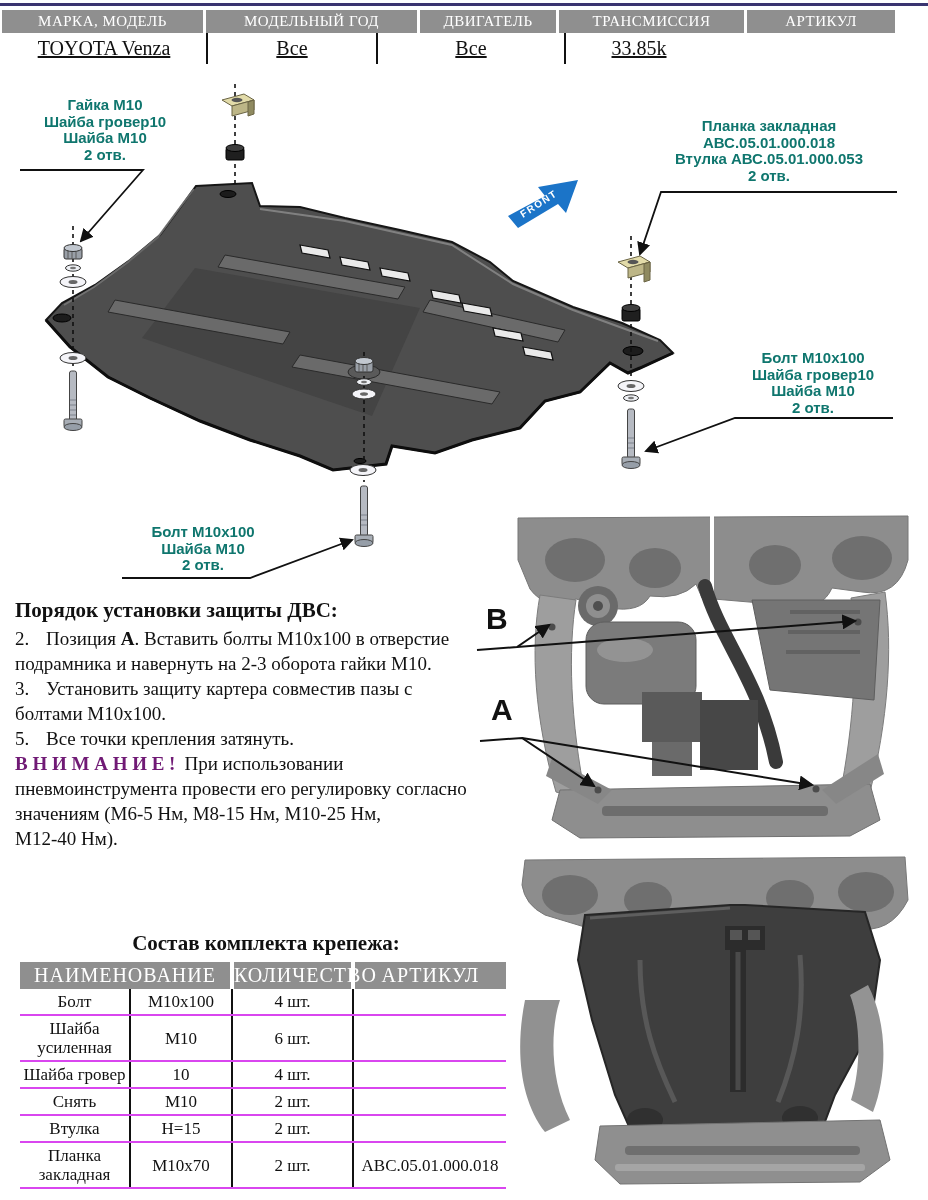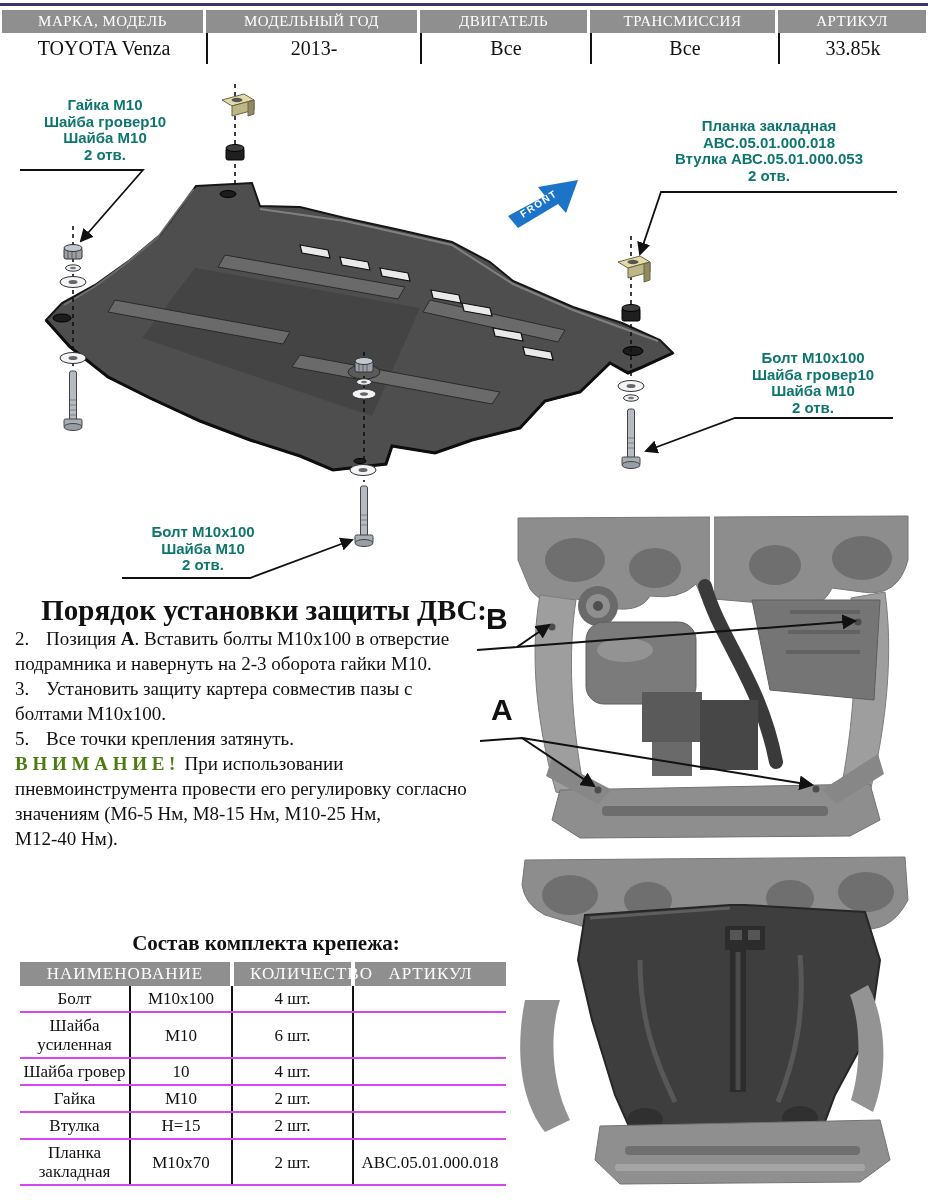--- a/index.html
+++ b/index.html
@@ -6,69 +6,68 @@
   .page{position:relative;width:928px;height:1200px;background:#fff;overflow:hidden;
         font-family:"Liberation Serif",serif;color:#111;}
   .abs{position:absolute;}
   svg{display:block;}
   
   .top-rule{position:absolute;left:0;top:3px;width:928px;height:3px;background:#3a3470;}
   .hdr-band{position:absolute;left:2px;top:10px;width:924px;height:23px;display:flex;}
   .hcell{background:#8f8f8f;color:#fff;font:15px/23px "Liberation Serif",serif;
          text-align:center;letter-spacing:.5px;}
   .hgap{width:3px;background:#fff;}
-  .hdr-body{position:absolute;left:2px;top:33px;width:924px;height:31px;display:flex;}
+  .hdr-body{position:absolute;left:2px;top:33px;width:924px;height:31px;display:flex;text-decoration:underline;}
   .bcell{font:20px/31px "Liberation Serif",serif;text-align:center;box-sizing:border-box;}
   .bcell.vline{border-left:2px solid #111;}
   
   .callout{position:absolute;font:bold 15px/16.5px "Liberation Sans",sans-serif;
            text-align:center;color:#0f766e;}
   
   .instructions{position:absolute;left:15px;top:598px;width:472px;
                 font:19px/25px "Liberation Serif",serif;}
-  .ins-title{font-weight:bold;font-size:29px;text-align:right;margin-bottom:3px;}
+  .ins-title{font-weight:bold;font-size:21px;text-align:left;margin-bottom:3px;}
   .step{white-space:pre-wrap;}
   .step .num{display:inline-block;min-width:31px;}
-  .warn{color:#4d7c0f;font-weight:bold;margin-right:9px;}
+  .warn{color:#701a75;font-weight:bold;margin-right:9px;}
   .kit-title{position:absolute;left:30px;top:931px;width:472px;text-align:center;
              font:bold 21px "Liberation Serif",serif;}
   
   .parts{position:absolute;left:20px;top:962px;}
   table.kit{border-collapse:collapse;width:486px;table-layout:fixed;
             font-family:"Liberation Serif",serif;}
-  table.kit th{background:#8f8f8f;color:#fff;font-weight:normal;font-size:17px;
-               letter-spacing:1px;padding:2px 16px;border-right:4px solid #fff;}
+  table.kit th{background:#8f8f8f;color:#fff;font-weight:normal;font-size:20px;
+               letter-spacing:1px;padding:2px 0;border-right:4px solid #fff;}
   table.kit th:last-child{border-right:none;}
   table.kit td{font-size:17px;line-height:1.12;text-align:center;padding:3px 2px;
                border-bottom:2px solid #d946ef;}
   table.kit td:not(:last-child){border-right:2px solid #111;}
   
   .poslabel{position:absolute;font:bold 30px/30px "Liberation Sans",sans-serif;color:#111;}
 </style>
 </head>
 <body>
 
 <div class="page">
 
   <div class="top-rule"></div>
 
   <div class="hdr-band">
     <div class="hcell" style="width:201px">МАРКА, МОДЕЛЬ</div>
       <div class="hgap"></div>
     <div class="hcell" style="width:211px">МОДЕЛЬНЫЙ ГОД</div>
       <div class="hgap"></div>
-    <div class="hcell" style="width:167px">ДВИГАТЕЛЬ</div>
+    <div class="hcell" style="width:136px">ДВИГАТЕЛЬ</div>
       <div class="hgap"></div>
     <div class="hcell" style="width:185px">ТРАНСМИССИЯ</div>
       <div class="hgap"></div>
     <div class="hcell" style="width:148px">АРТИКУЛ</div>
   </div>
   <div class="hdr-body">
     <div class="bcell" style="width:204px">TOYOTA Venza</div>
-    <div class="bcell vline" style="width:214px">2013-</div>
     <div class="bcell vline" style="width:170px">Все</div>
     <div class="bcell vline" style="width:188px">Все</div>
     <div class="bcell vline" style="width:148px">33.85k</div>
   </div>
 
   <svg class="abs" style="left:0;top:0" width="928" height="1200" viewBox="0 0 928 1200">
     <defs>
       <marker id="ah" viewBox="0 0 10 10" refX="8.5" refY="5" markerWidth="7.5" markerHeight="7.5" orient="auto">
         <path d="M0,0 L10,5 L0,10 z" fill="#111"></path>
       </marker>
@@ -353,21 +352,21 @@
             <td>6 шт.</td>
             <td></td>
         </tr>
         <tr>
           <td>Шайба гровер</td>
             <td>10</td>
             <td>4 шт.</td>
             <td></td>
         </tr>
         <tr>
-          <td>Гайка</td>
+          <td>Снять</td>
             <td>М10</td>
             <td>2 шт.</td>
             <td></td>
         </tr>
         <tr>
           <td>Втулка</td>
             <td>Н=15</td>
             <td>2 шт.</td>
             <td></td>
         </tr>

